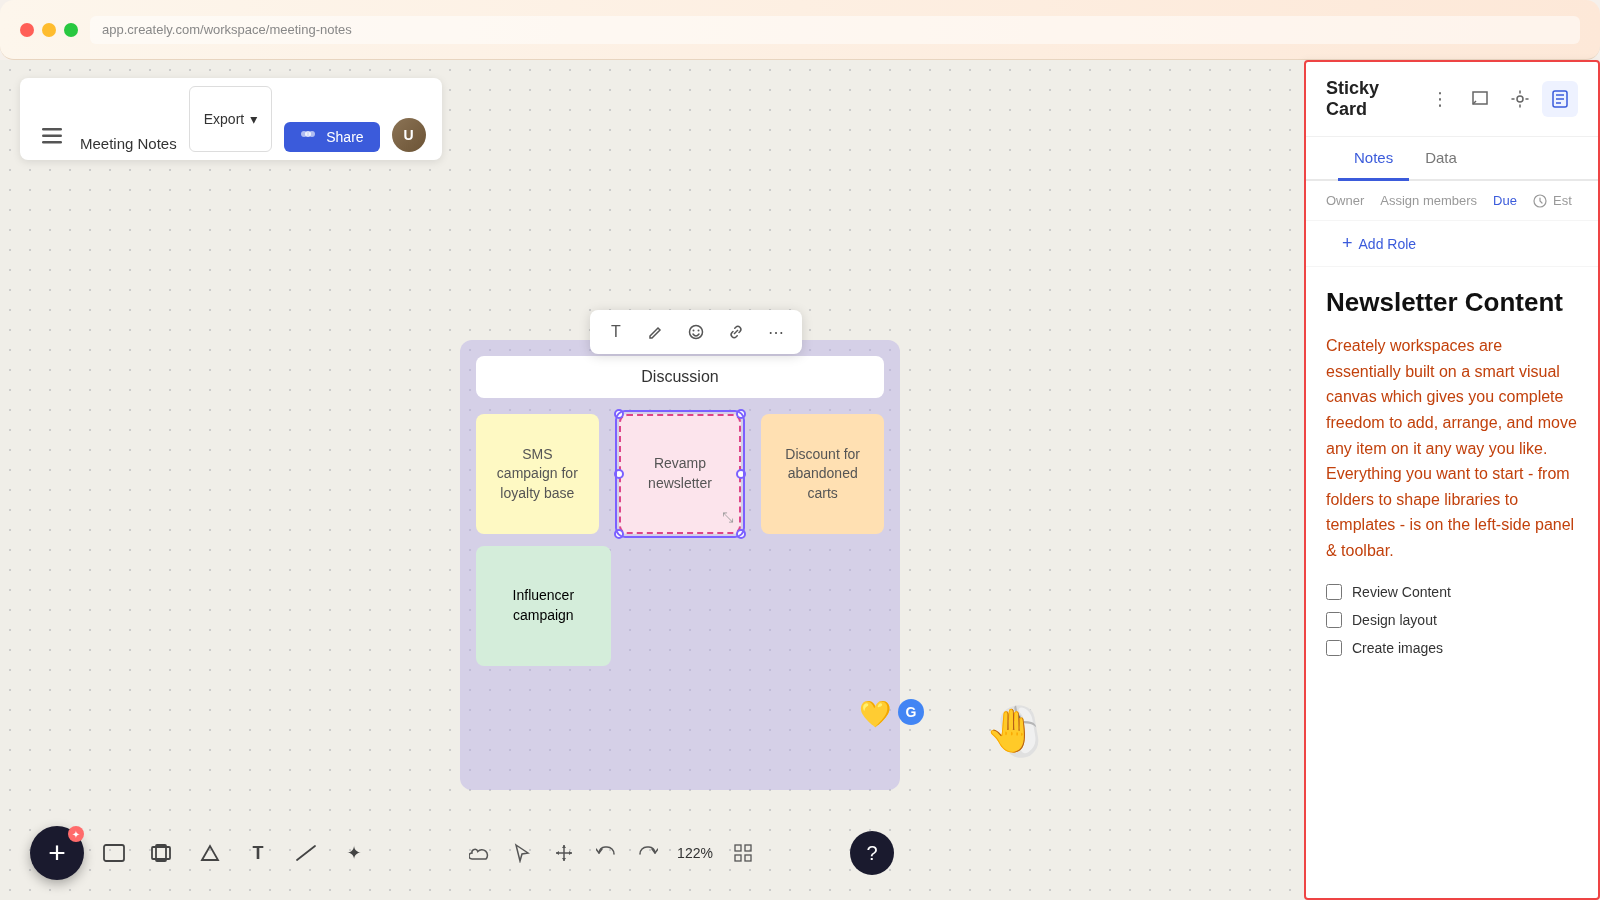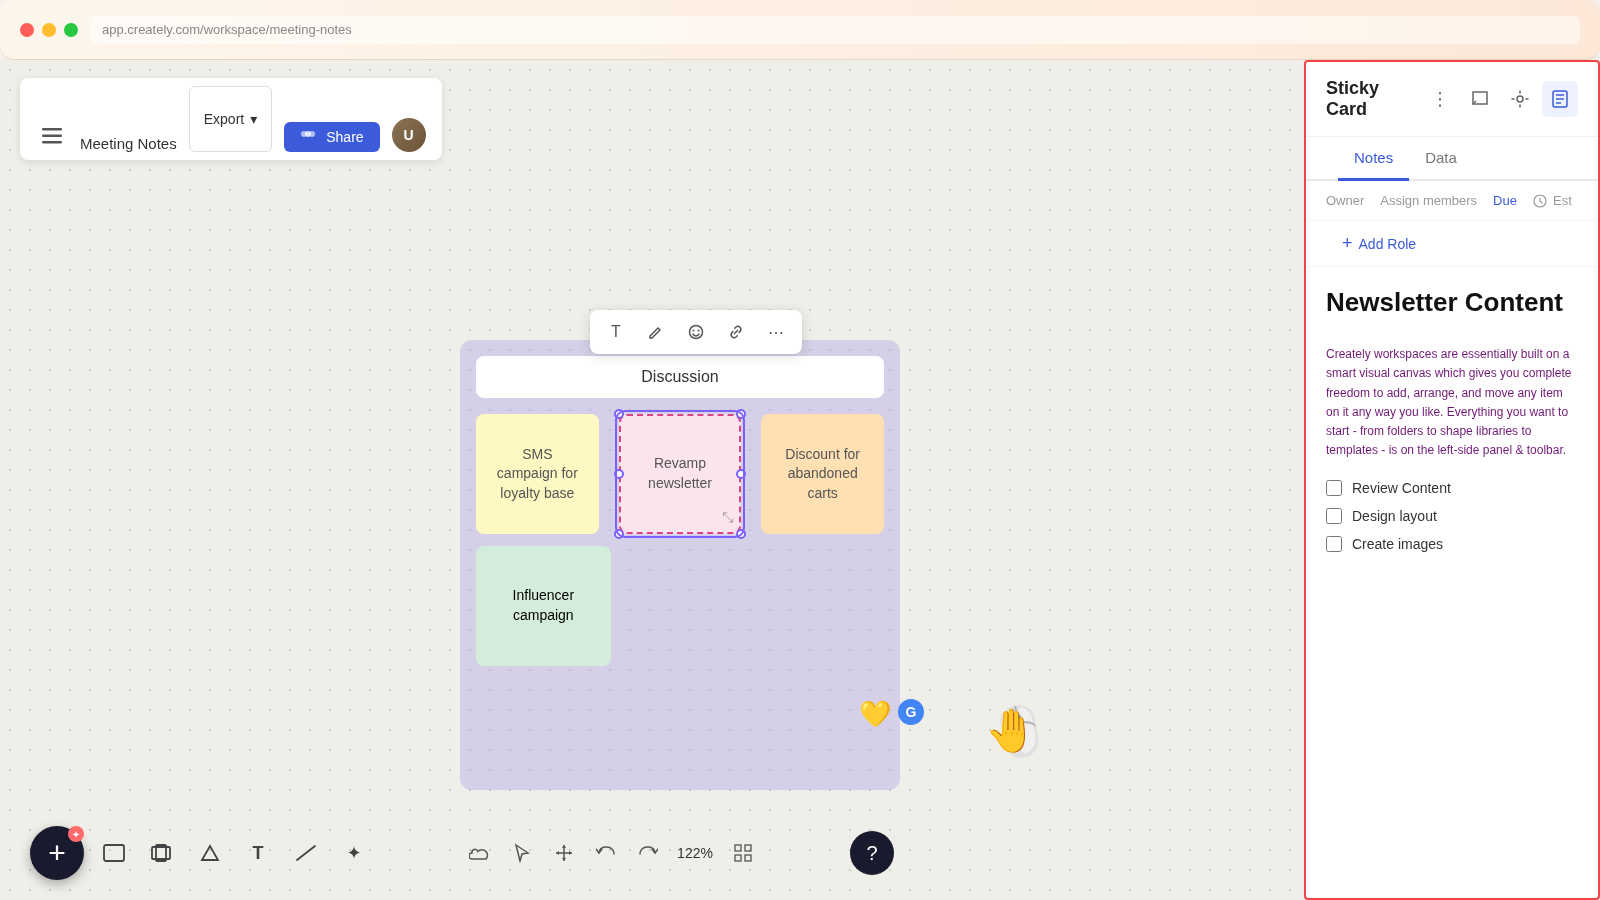--- a/index.html
+++ b/index.html
@@ -161,25 +161,25 @@
       display: flex; align-items: center; gap: 6px;
       padding: 8px 16px; color: #3b5bdb; font-size: 14px;
       cursor: pointer; border: none; background: none;
     }
     .field-due { color: #3b5bdb; }
     .field-est { display: flex; align-items: center; gap: 4px; color: #999; }
 
     
     .panel-content { flex: 1; padding: 20px; overflow-y: auto; }
     .panel-main-title {
-      font-size: 26px; font-weight: 700; color: #111; margin-bottom: 27px;
+      font-size: 26px; font-weight: 700; color: #111; margin-bottom: 15px;
       line-height: 1.2;
     }
     .panel-description {
-      font-size: 12px; color: #701a75; line-height: 1.6; margin-bottom: 20px;
+      font-size: 16px; color: #c2410c; line-height: 1.6; margin-bottom: 20px;
     }
     .checklist { display: flex; flex-direction: column; gap: 12px; }
     .checklist-item {
       display: flex; align-items: center; gap: 10px;
       font-size: 14px; color: #333;
     }
     .checklist-item input[type="checkbox"] {
       width: 16px; height: 16px; accent-color: #3b5bdb; cursor: pointer;
     }
 

